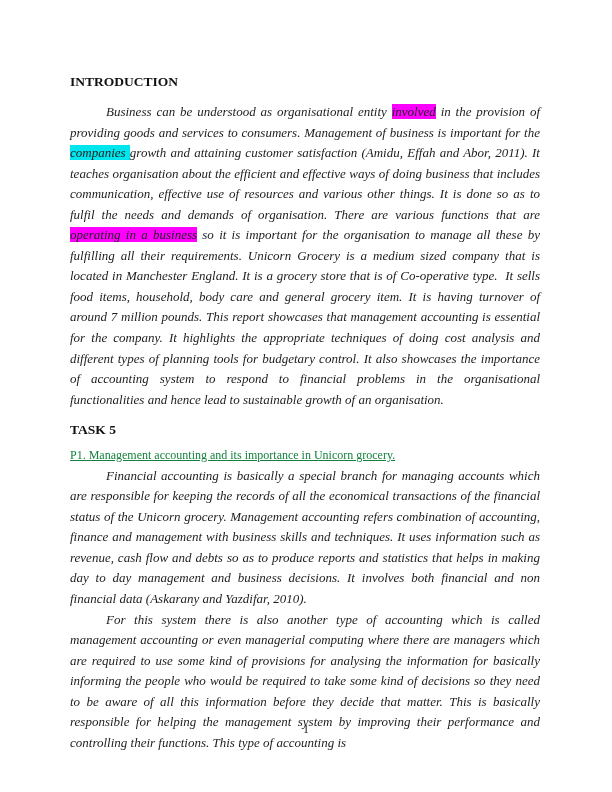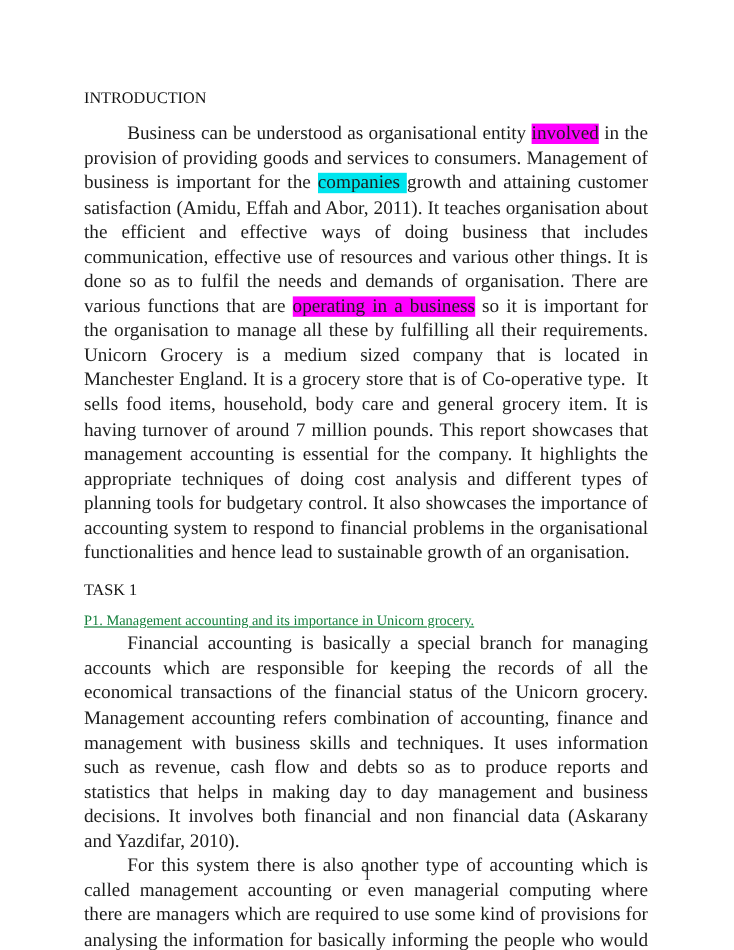--- a/index.html
+++ b/index.html
@@ -17,44 +17,45 @@
     color: #1c1c1c;
   }
   .content {
     position: absolute;
     left: 70px;
     top: 72px;
     width: 470px;
   }
   .section-heading {
     font-family: "Liberation Serif", serif;
-    font-weight: normal;
+    font-weight: bold;
     font-size: 13.5px;
     line-height: 20px;
     margin: 10px 0 5px 0;
     color: #111111;
   }
   .section-heading:first-child {
     margin: 0 0 10px 0;
   }
   .subheading {
     font-family: "Liberation Serif", serif;
     font-weight: normal;
     font-size: 12px;
     line-height: 20.5px;
     text-decoration: underline;
     margin: 0;
     color: #15803d;
   }
   .para {
-    font-size: 16px;
+    font-size: 13px;
     line-height: 20.55px;
     text-align: justify;
     text-indent: 36px;
     margin: 0;
+    font-style: italic;
   }
   .para span {
     
   }
   .page-number {
     position: absolute;
     top: 722px;
     left: 0;
     width: 100%;
     text-align: center;
@@ -63,19 +64,19 @@
     color: #1c1c1c;
   }
 </style>
 </head>
 <body>
 
 <div class="page">
   <div class="content">
       <h1 class="section-heading">INTRODUCTION</h1>
       <p class="para"><span>Business can be understood as organisational entity </span><span style="background: rgb(255, 0, 255);">involved</span><span> in the provision of providing goods and services to consumers. Management of business is important for the </span><span style="background: rgb(0, 229, 238);">companies </span><span>growth and attaining customer satisfaction (Amidu, Effah and Abor, 2011). It teaches organisation about the efficient and effective ways of doing business that includes communication, effective use of resources and various other things. It is done so as to fulfil the needs and demands of organisation. There are various functions that are </span><span style="background: rgb(255, 0, 255);">operating in a business</span><span> so it is important for the organisation to manage all these by fulfilling all their requirements. Unicorn Grocery is a medium sized company that is located in Manchester England. It is a grocery store that is of Co-operative type.&nbsp; It sells food items, household, body care and general grocery item. It is having turnover of around 7 million pounds. This report showcases that management accounting is essential for the company. It highlights the appropriate techniques of doing cost analysis and different types of planning tools for budgetary control. It also showcases the importance of accounting system to respond to financial problems in the organisational functionalities and hence lead to sustainable growth of an organisation.</span></p>
-      <h1 class="section-heading">TASK 1</h1>
+      <h1 class="section-heading">TASK 5</h1>
       <h2 class="subheading">P1. Management accounting and its importance in Unicorn grocery.</h2>
       <p class="para"><span>Financial accounting is basically a special branch for managing accounts which are responsible for keeping the records of all the economical transactions of the financial status of the Unicorn grocery. Management accounting refers combination of accounting, finance and management with business skills and techniques. It uses information such as revenue, cash flow and debts so as to produce reports and statistics that helps in making day to day management and business decisions. It involves both financial and non financial data (Askarany and Yazdifar, 2010).</span></p>
       <p class="para"><span>For this system there is also another type of accounting which is called management accounting or even managerial computing where there are managers which are required to use some kind of provisions for analysing the information for basically informing the people who would be required to take some kind of decisions so they need to be aware of all this information before they decide that matter. This is basically responsible for helping the management system by improving their performance and controlling their functions. This type of accounting is</span></p>
     </div>
   <div class="page-number">1</div>
 </div>
 
 </body></html>

